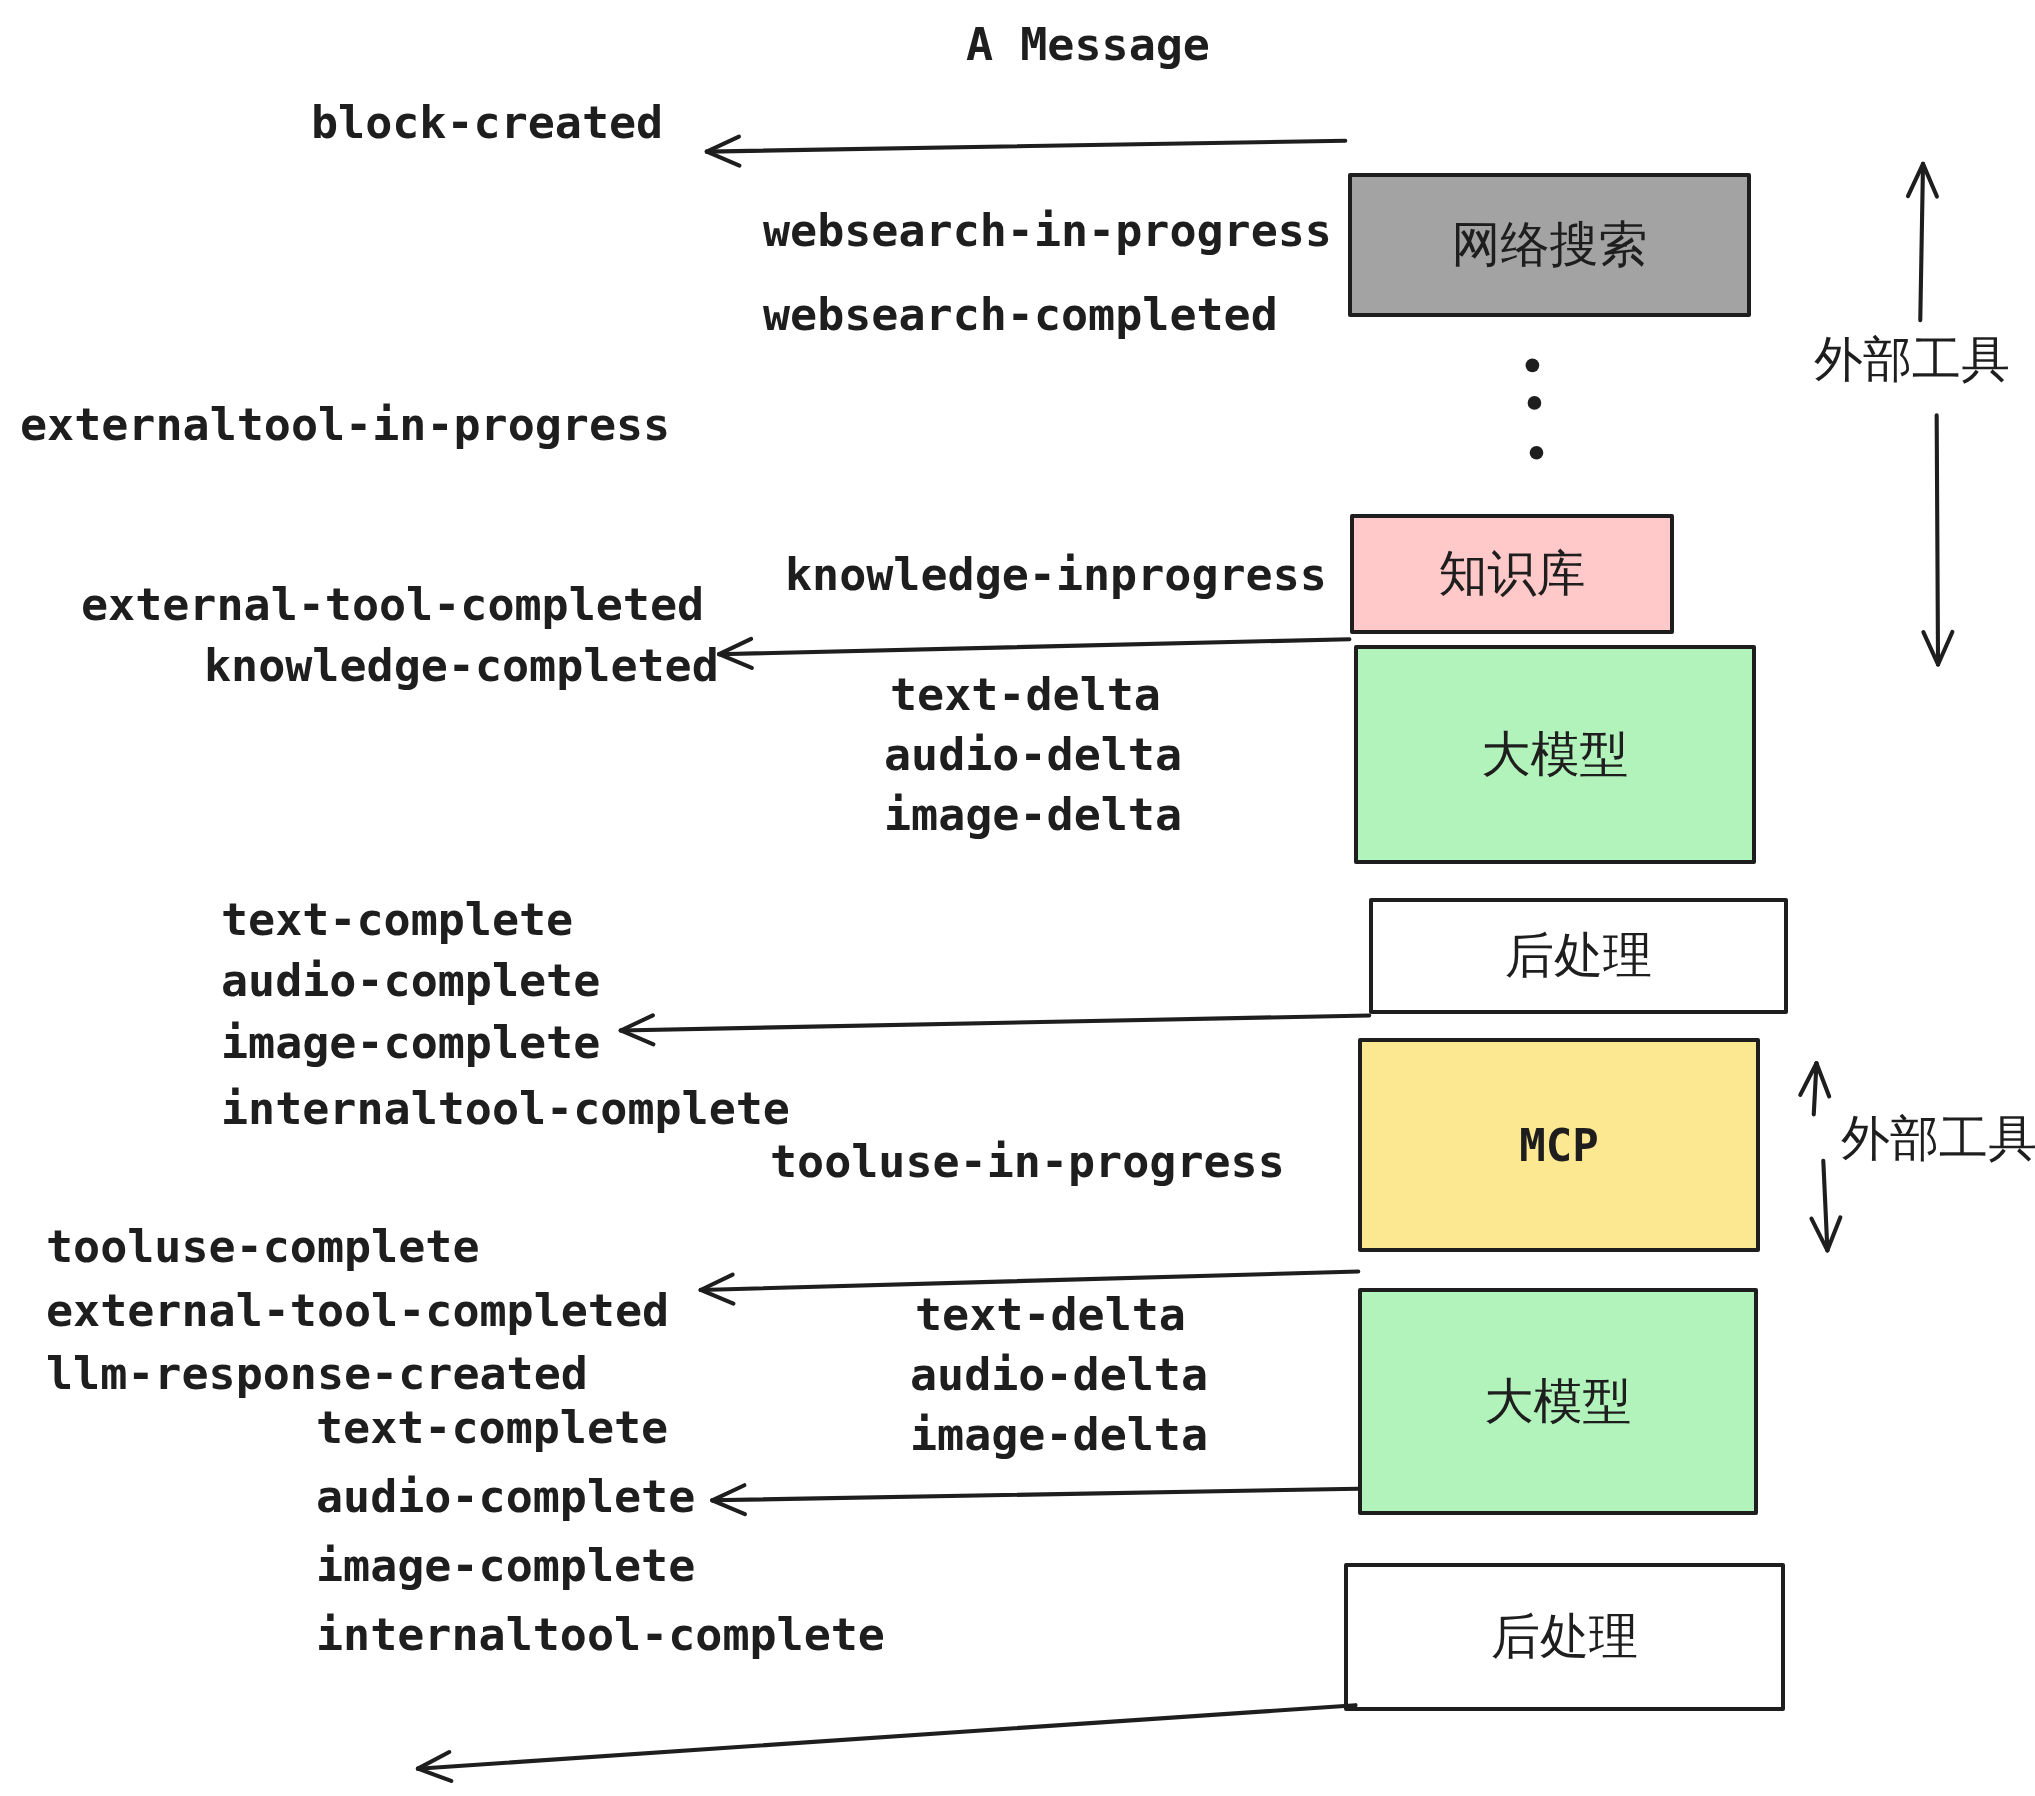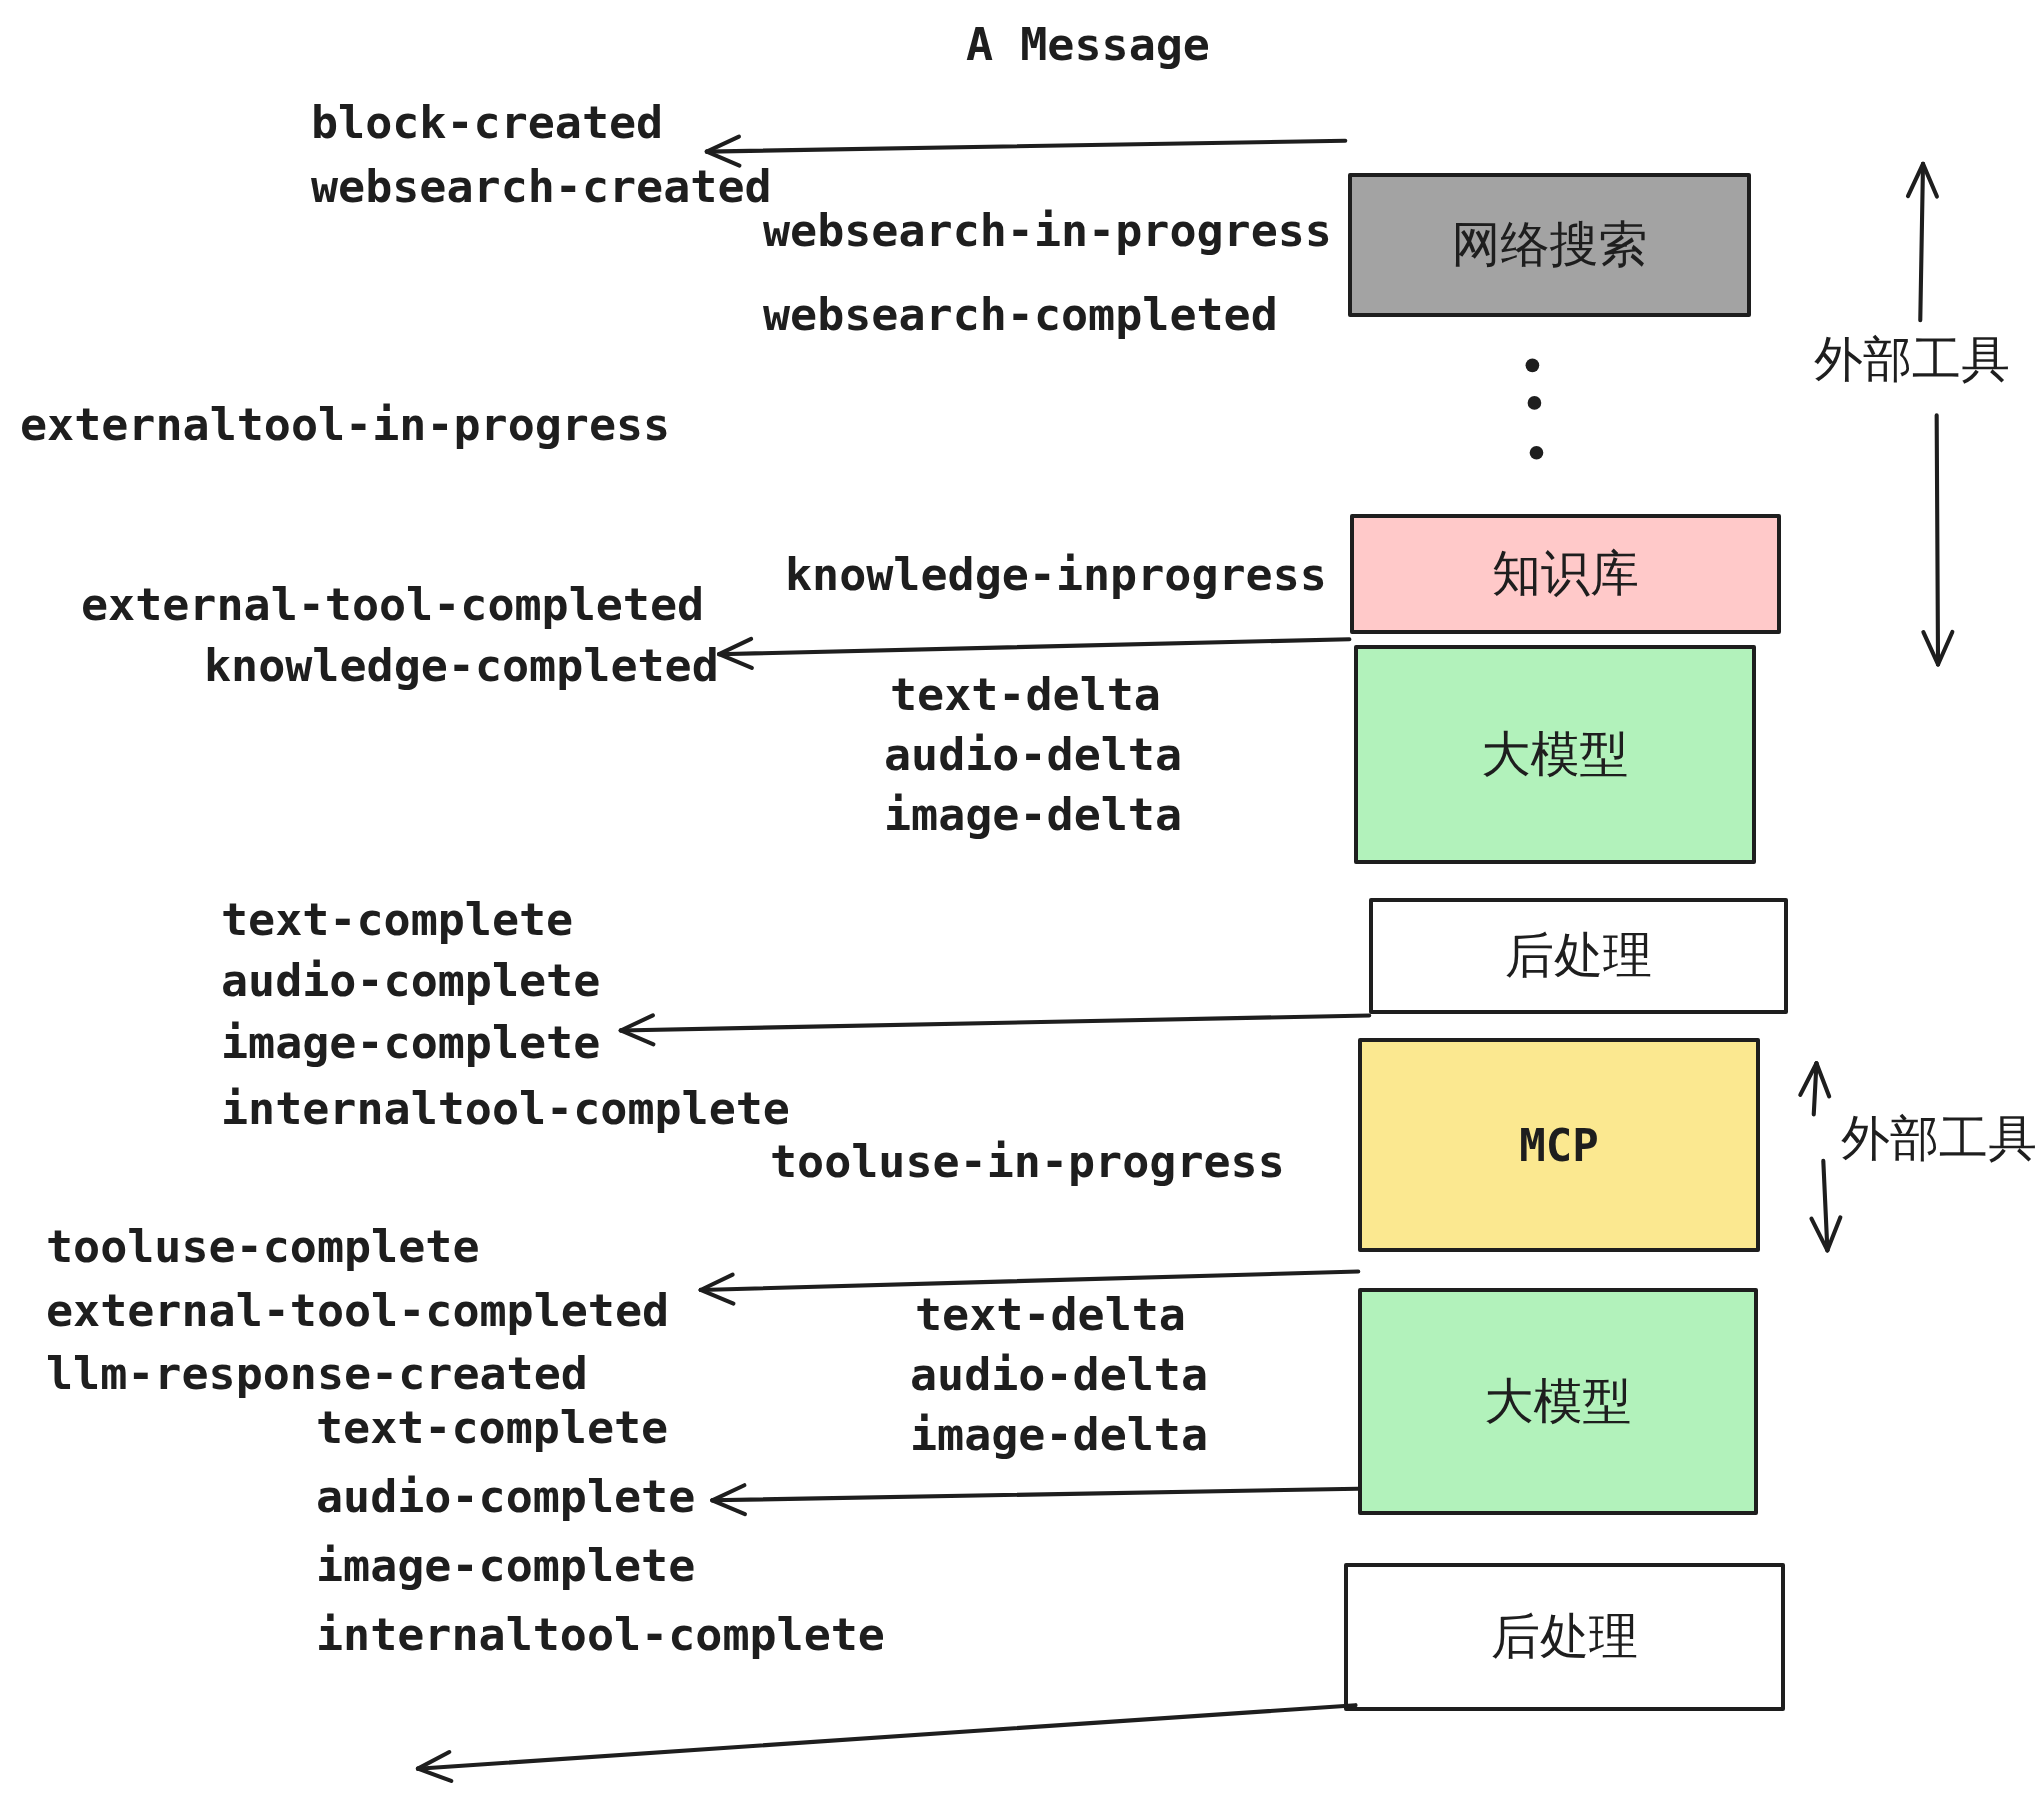--- a/index.html
+++ b/index.html
@@ -13,21 +13,21 @@
   .evt { position:absolute; transform:translateY(-50%);
          font:bold 45px "DejaVu Sans Mono", monospace; white-space:nowrap; }
 
   .box { position:absolute; box-sizing:border-box; border:4.8px solid #1e1e1e; border-radius:2px;
          display:flex; align-items:center; justify-content:center;
          font-family:"Liberation Sans", sans-serif; font-size:49px; color:#1e1e1e;
          background:#ffffff; }
   .box.mono-label { font:bold 44px "DejaVu Sans Mono", monospace; }
 
   .b-websearch { left:1348px; top:173px;  width:403px; height:144px; }
-  .b-knowledge { left:1350px; top:514px;  width:431px; height:120px; }
+  .b-knowledge { left:1350px; top:514px;  width:324px; height:120px; }
   .b-llm1      { left:1354px; top:645px;  width:402px; height:219px; }
   .b-post1     { left:1369px; top:898px; width:419px; height:116px; }
   .b-mcp       { left:1358px; top:1038px; width:402px; height:214px; }
   .b-llm2      { left:1358px; top:1288px; width:400px; height:227px; }
   .b-post2     { left:1344px; top:1563px; width:441px; height:148px; }
 
   .side-label { position:absolute; transform:translateY(-50%);
                 font-family:"Liberation Sans", sans-serif; font-size:49px;
                 white-space:nowrap; color:#1e1e1e; }
   .side-1 { left:1814px; top:360px; }
@@ -36,21 +36,20 @@
   svg.overlay { position:absolute; left:0; top:0; }
 </style>
 </head>
 <body>
 
 <div id="stage">
 
   <div class="title">A Message</div>
 
   <div class="evt" style="left:311px;  top:122px;">block-created</div>
-  <div class="evt" style="left:311px;  top:186px;">websearch-created</div>
   <div class="evt" style="left:763px; top:314px;">websearch-completed</div>
   <div class="evt" style="left:763px; top:230px;">websearch-in-progress</div>
   <div class="evt" style="left:785px; top:574px;">knowledge-inprogress</div>
   <div class="evt" style="left:20px;   top:424px;">externaltool-in-progress</div>
   <div class="evt" style="left:81px;  top:604px;">external-tool-completed</div>
   <div class="evt" style="left:204px;  top:665px;">knowledge-completed</div>
   <div class="evt" style="left:890px; top:694px;">text-delta</div>
   <div class="evt" style="left:884px; top:754px;">audio-delta</div>
   <div class="evt" style="left:884px; top:814px;">image-delta</div>
   <div class="evt" style="left:221px;  top:919px;">text-complete</div>

